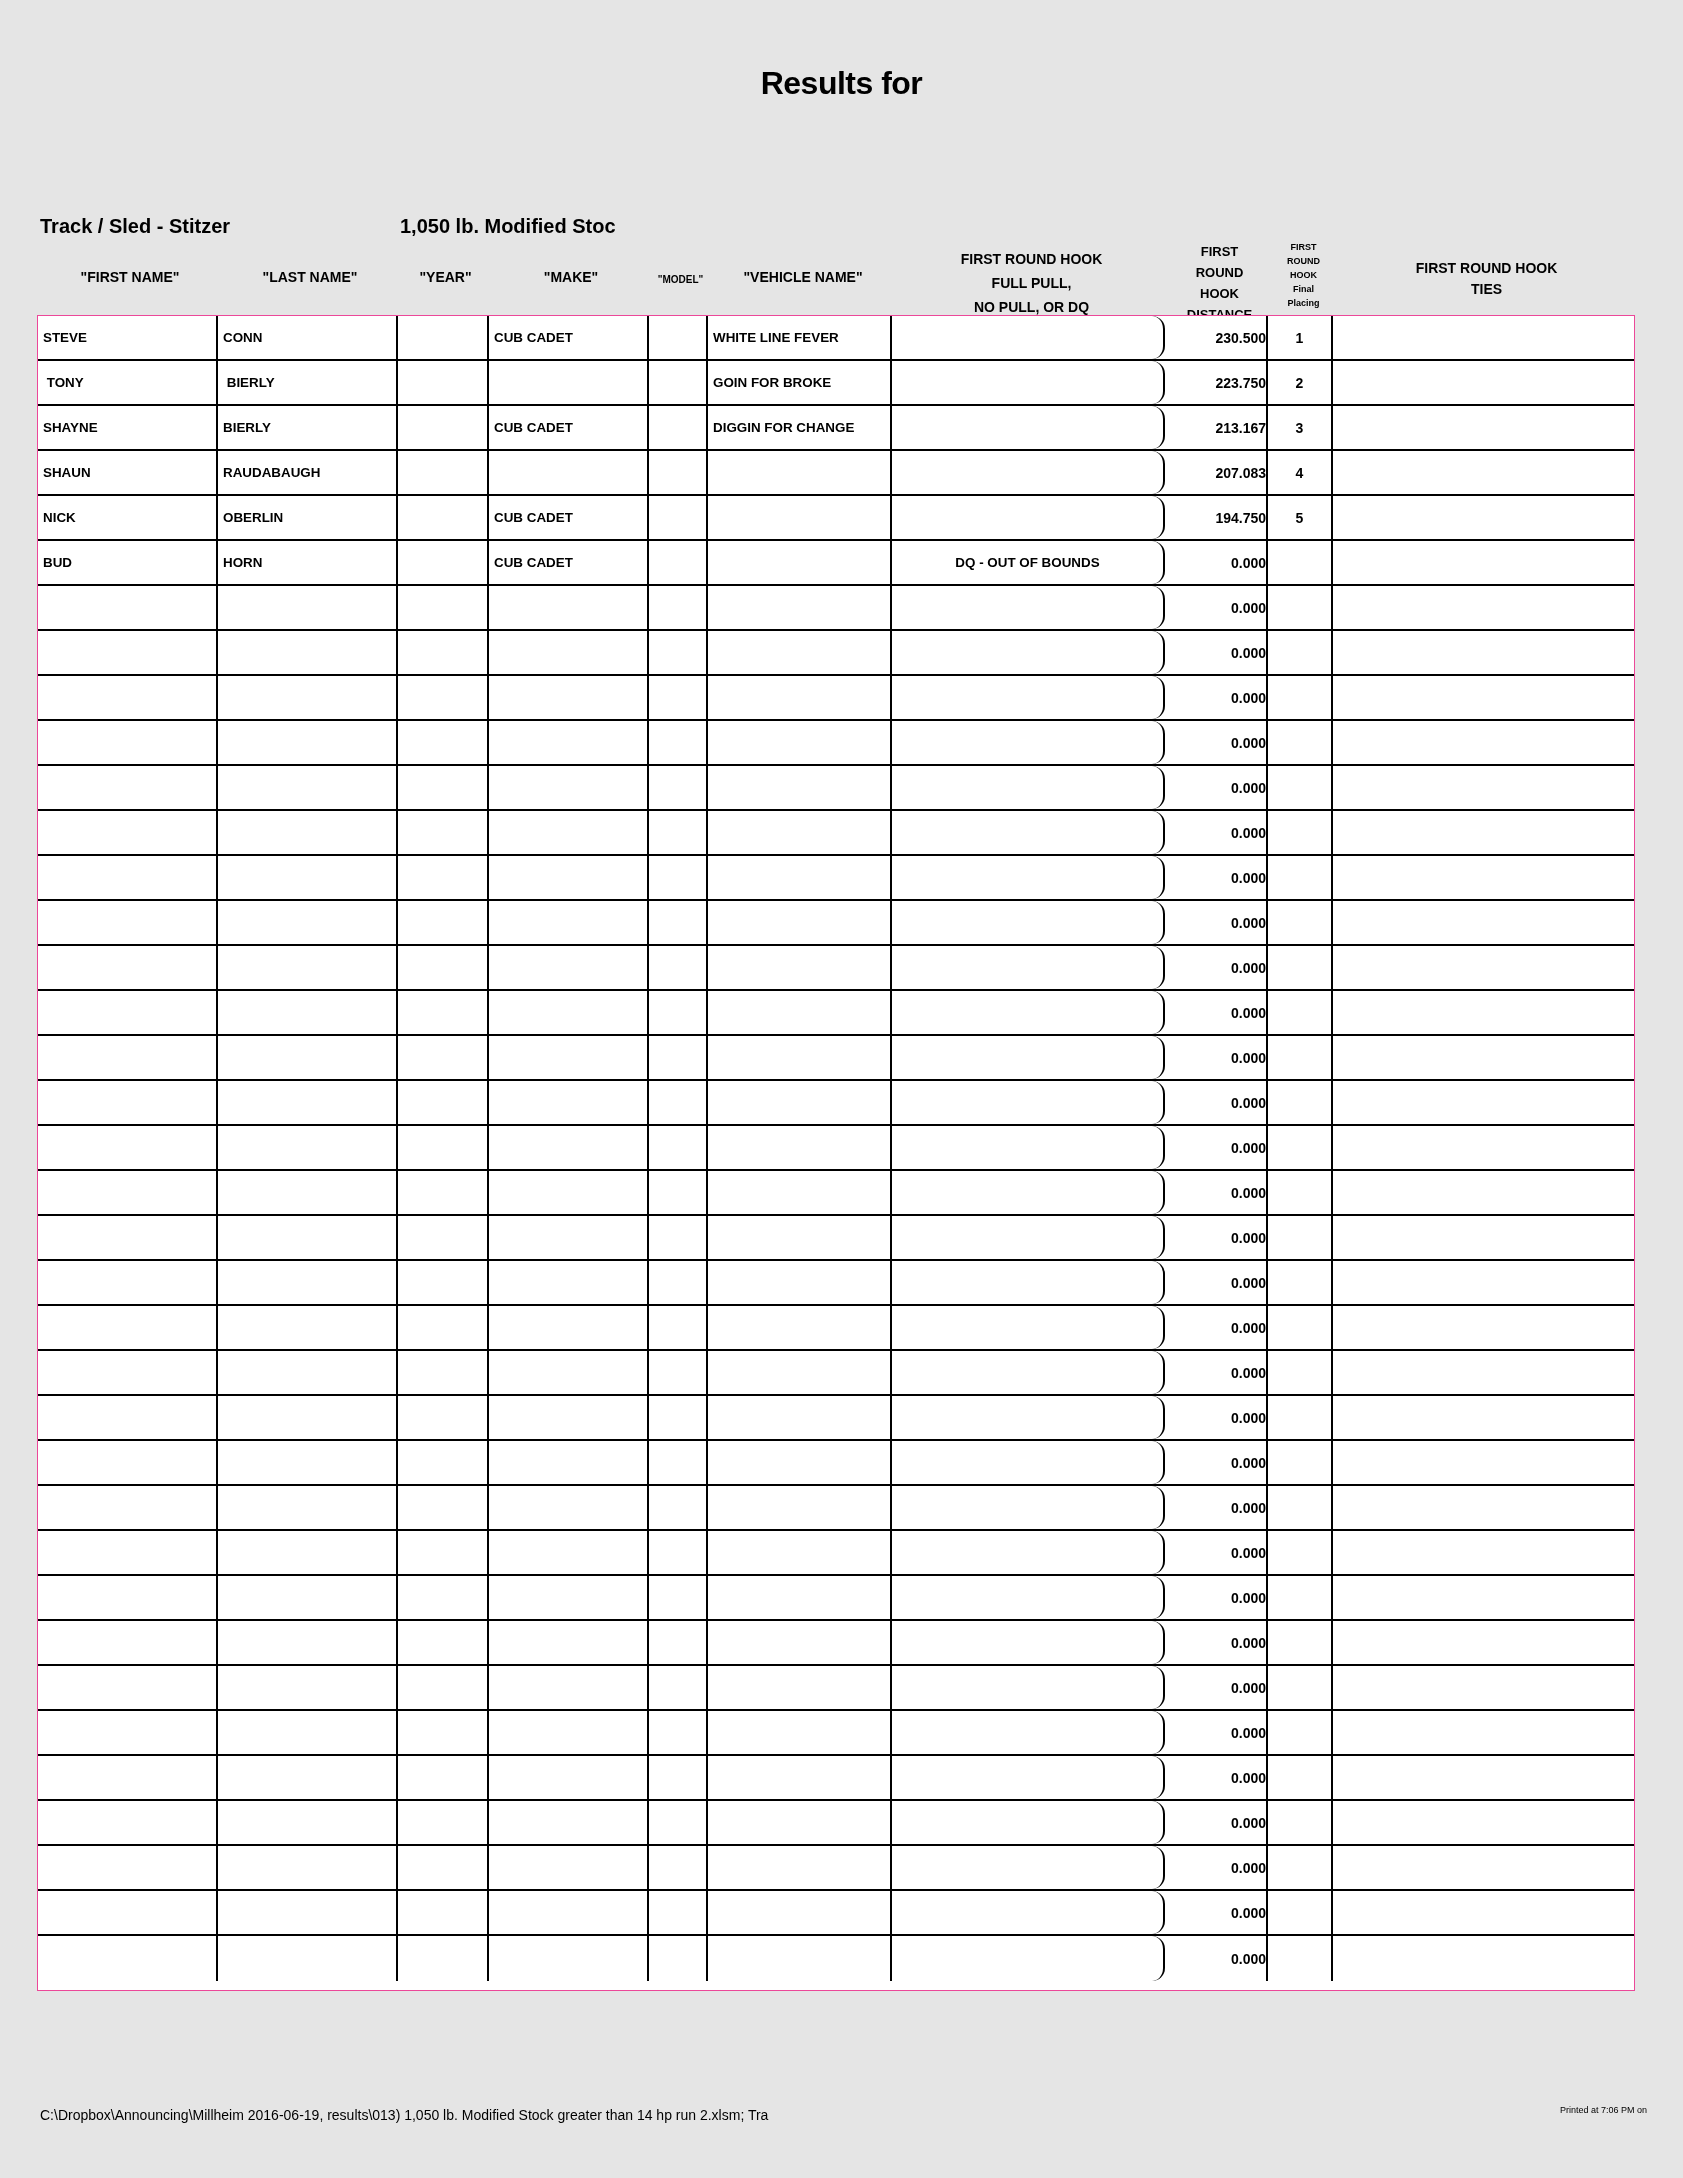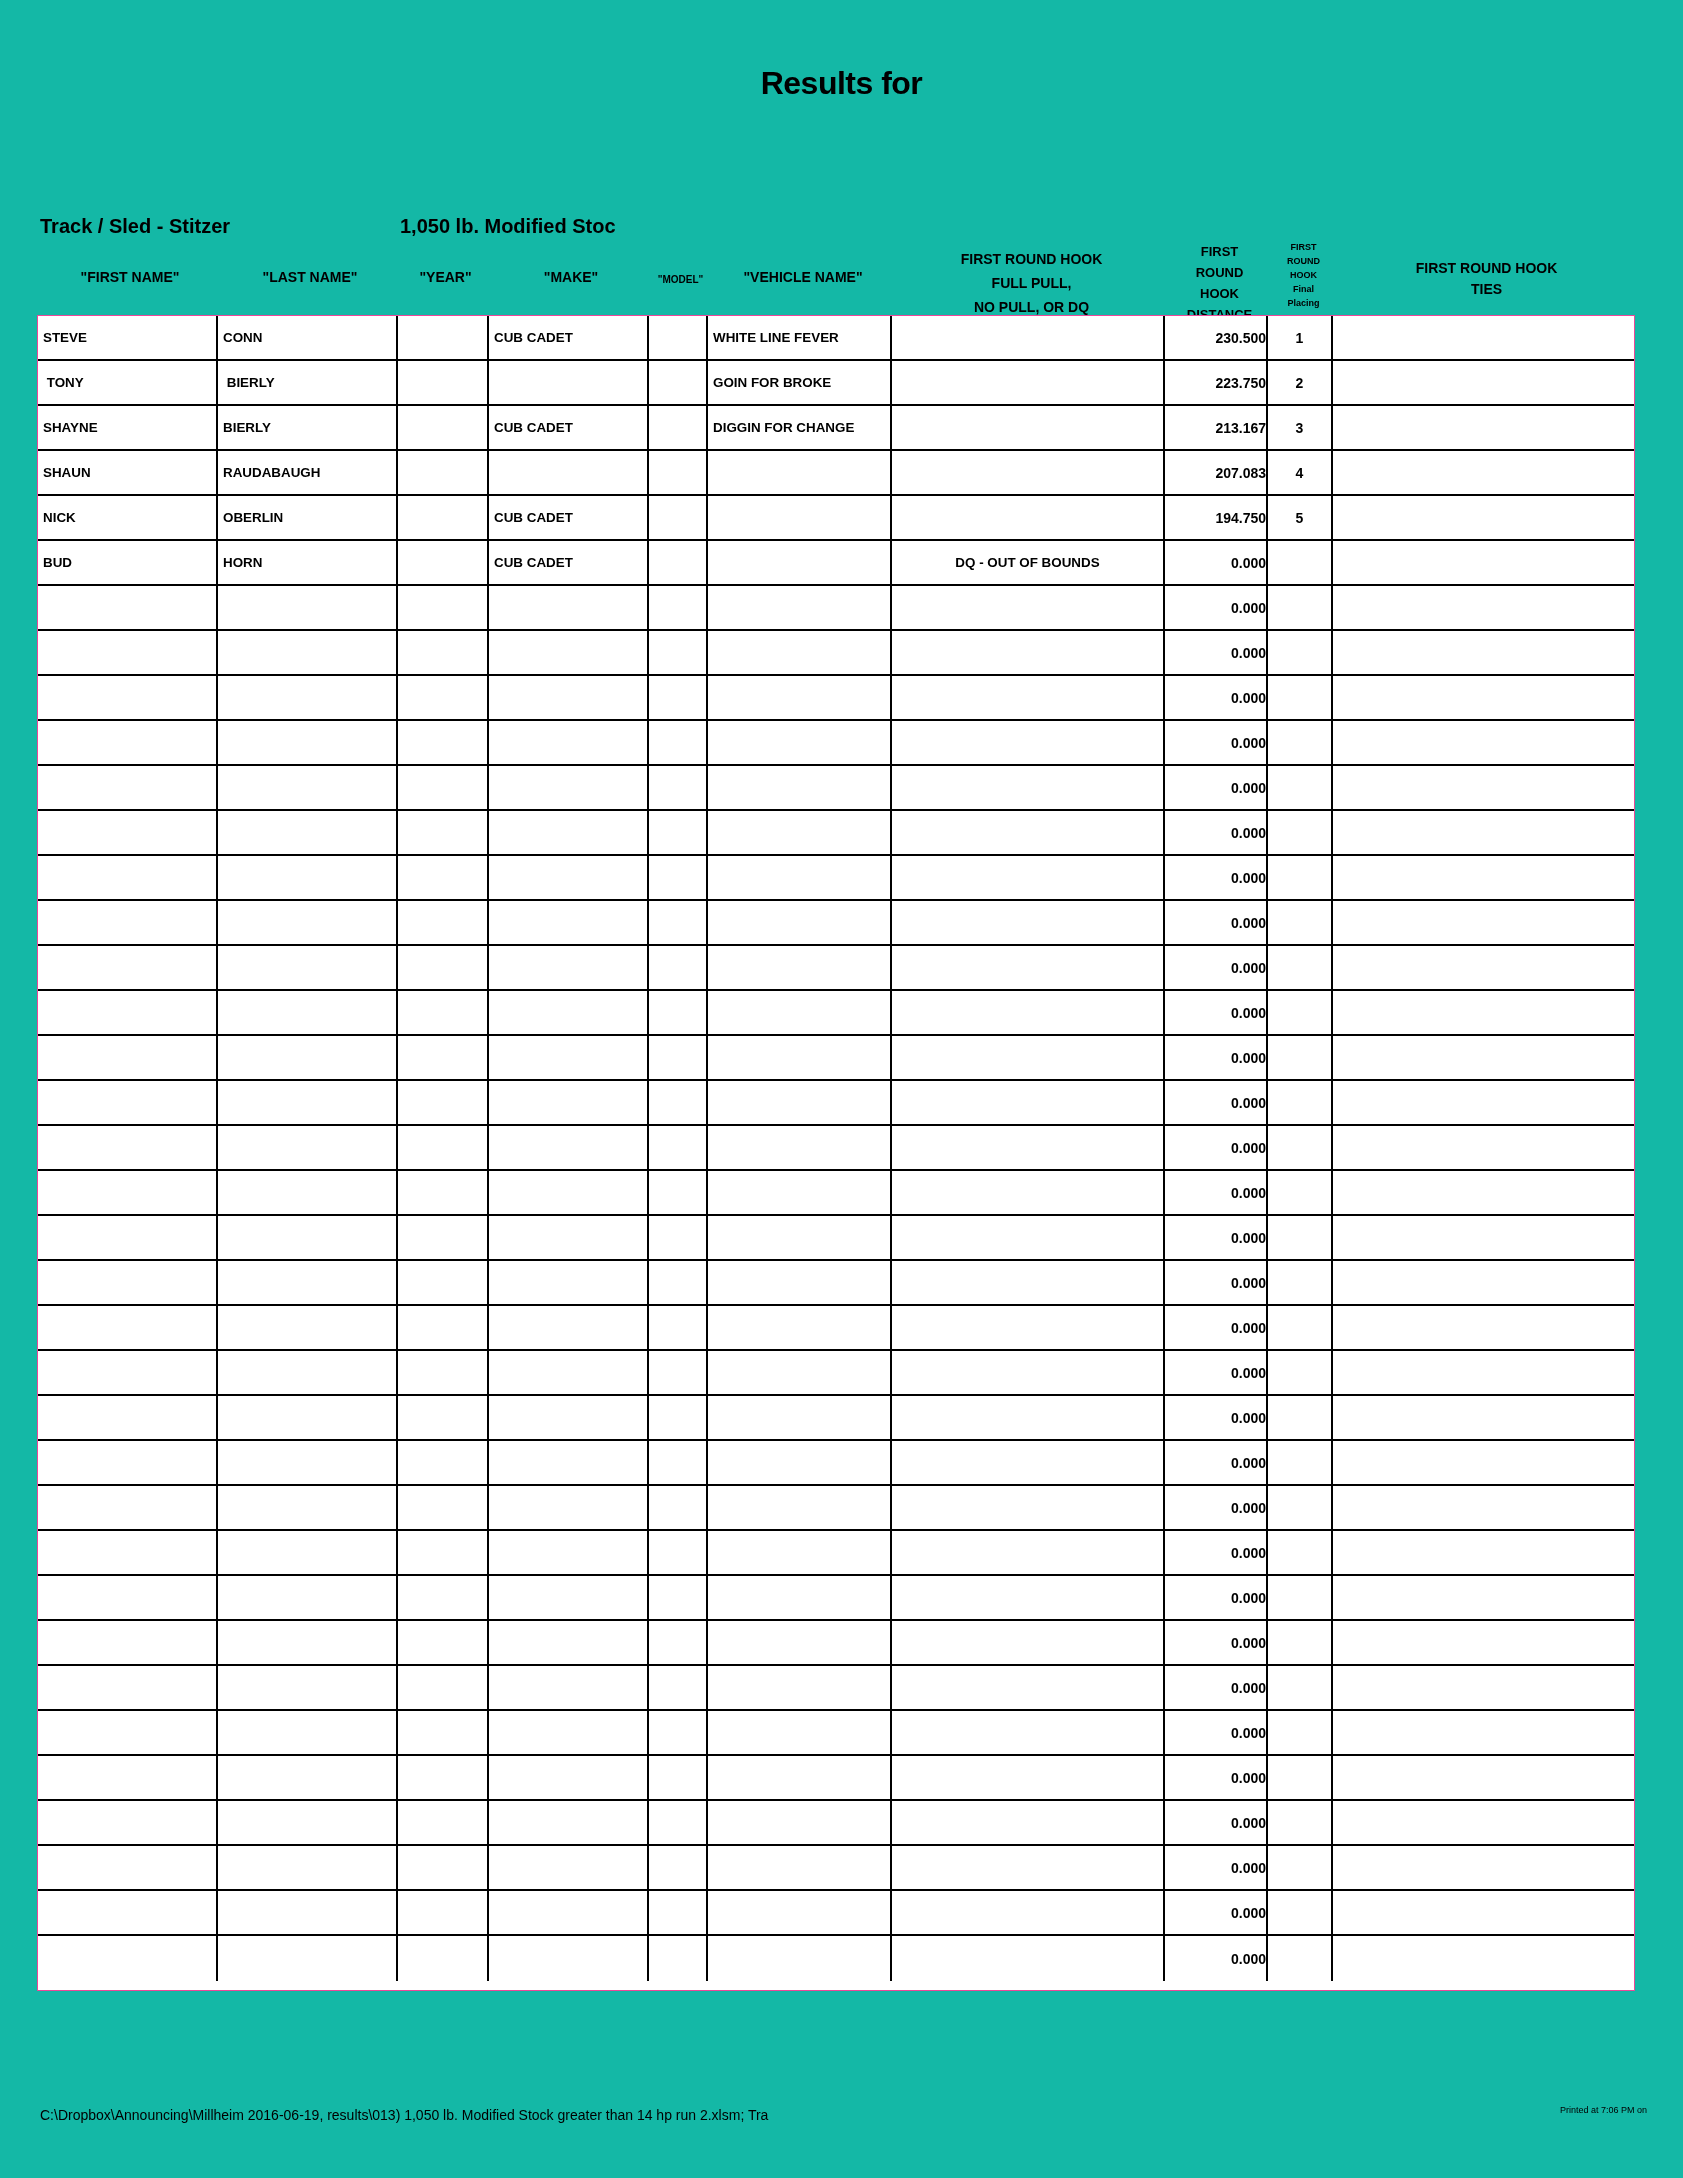--- a/index.html
+++ b/index.html
@@ -1,16 +1,16 @@
 <!DOCTYPE html>
 <html><head>
 <meta charset="utf-8">
 <style>
   html,body{margin:0;padding:0;background:#ffffff;}
-  .page{position:relative;width:1683px;height:2178px;background:#14b8a6;color:#000;
+  .page{position:relative;width:1683px;height:2178px;background:#e5e5e5;color:#000;
         font-family:"Liberation Sans",sans-serif;overflow:hidden;}
 
   .title1{position:absolute;top:65px;left:0;width:1683px;text-align:center;
           font-size:32px;font-weight:bold;letter-spacing:-0.5px;}
   .title2{position:absolute;top:113px;left:0;width:1683px;text-align:center;
           font-size:34px;font-weight:bold;letter-spacing:-0.5px;}
 
   .track{position:absolute;top:215px;left:40px;font-size:20px;font-weight:bold;}
   .klass{position:absolute;top:215px;left:400px;width:253px;font-size:20px;font-weight:bold;
          white-space:nowrap;overflow:hidden;}
@@ -28,21 +28,21 @@
   .h8{left:1271px;width:65px;top:240px;line-height:14px;font-size:9px;}
   .h9{left:1337px;width:299px;top:258px;line-height:21px;}
 
   .tbl{position:absolute;left:37px;top:315px;width:1596px;height:1674px;
        border:1px solid #ec4899;overflow:hidden;background:#fff;}
   .trow{display:flex;height:45px;border-bottom:2px solid #000;box-sizing:border-box;}
   .trow:last-child{border-bottom:none;}
   .tcell{display:flex;align-items:center;box-sizing:border-box;border-right:2px solid #000;
          padding-left:5px;font-weight:bold;font-size:13.4px;white-space:pre;overflow:hidden;}
   .c0{width:180px}.c1{width:180px}.c2{width:91px}.c3{width:160px}.c4{width:59px}.c5{width:184px}
-  .c6{width:273px;justify-content:center;padding-left:0;}
+  .c6{width:273px;justify-content:center;padding-left:0;border-radius:13px;}
   .c7{width:103px;justify-content:flex-end;padding-right:0;padding-left:0;font-size:14px;}
   .c8{width:65px;justify-content:center;padding-left:0;font-size:14px;}
   .c9{width:299px;border-right:none;}
 
   .footL{position:absolute;left:40px;top:2107px;font-size:14px;white-space:nowrap;}
   .footR{position:absolute;right:36px;top:2105px;font-size:9px;white-space:nowrap;}
 </style>
 </head>
 <body>
 

